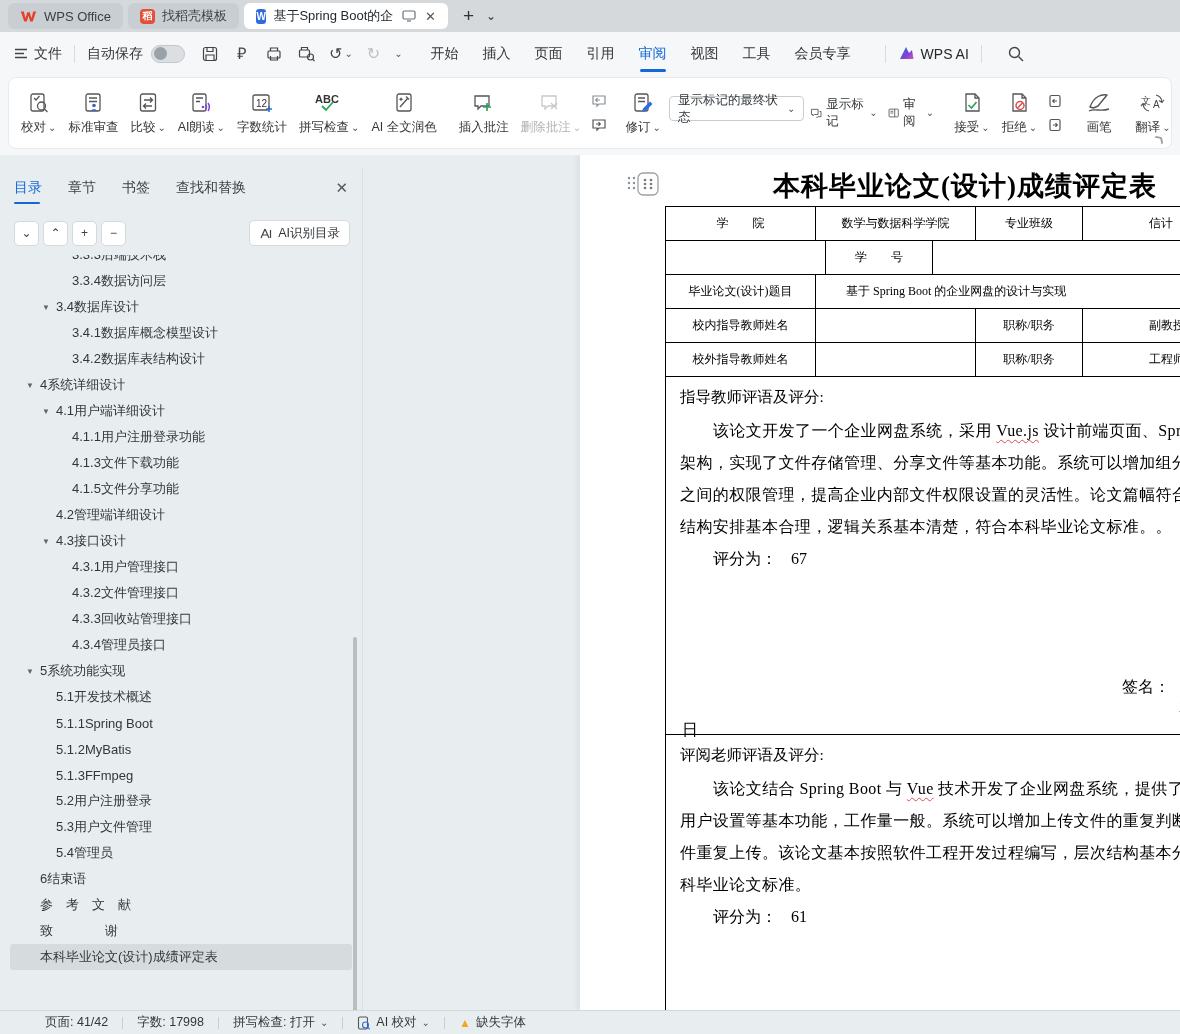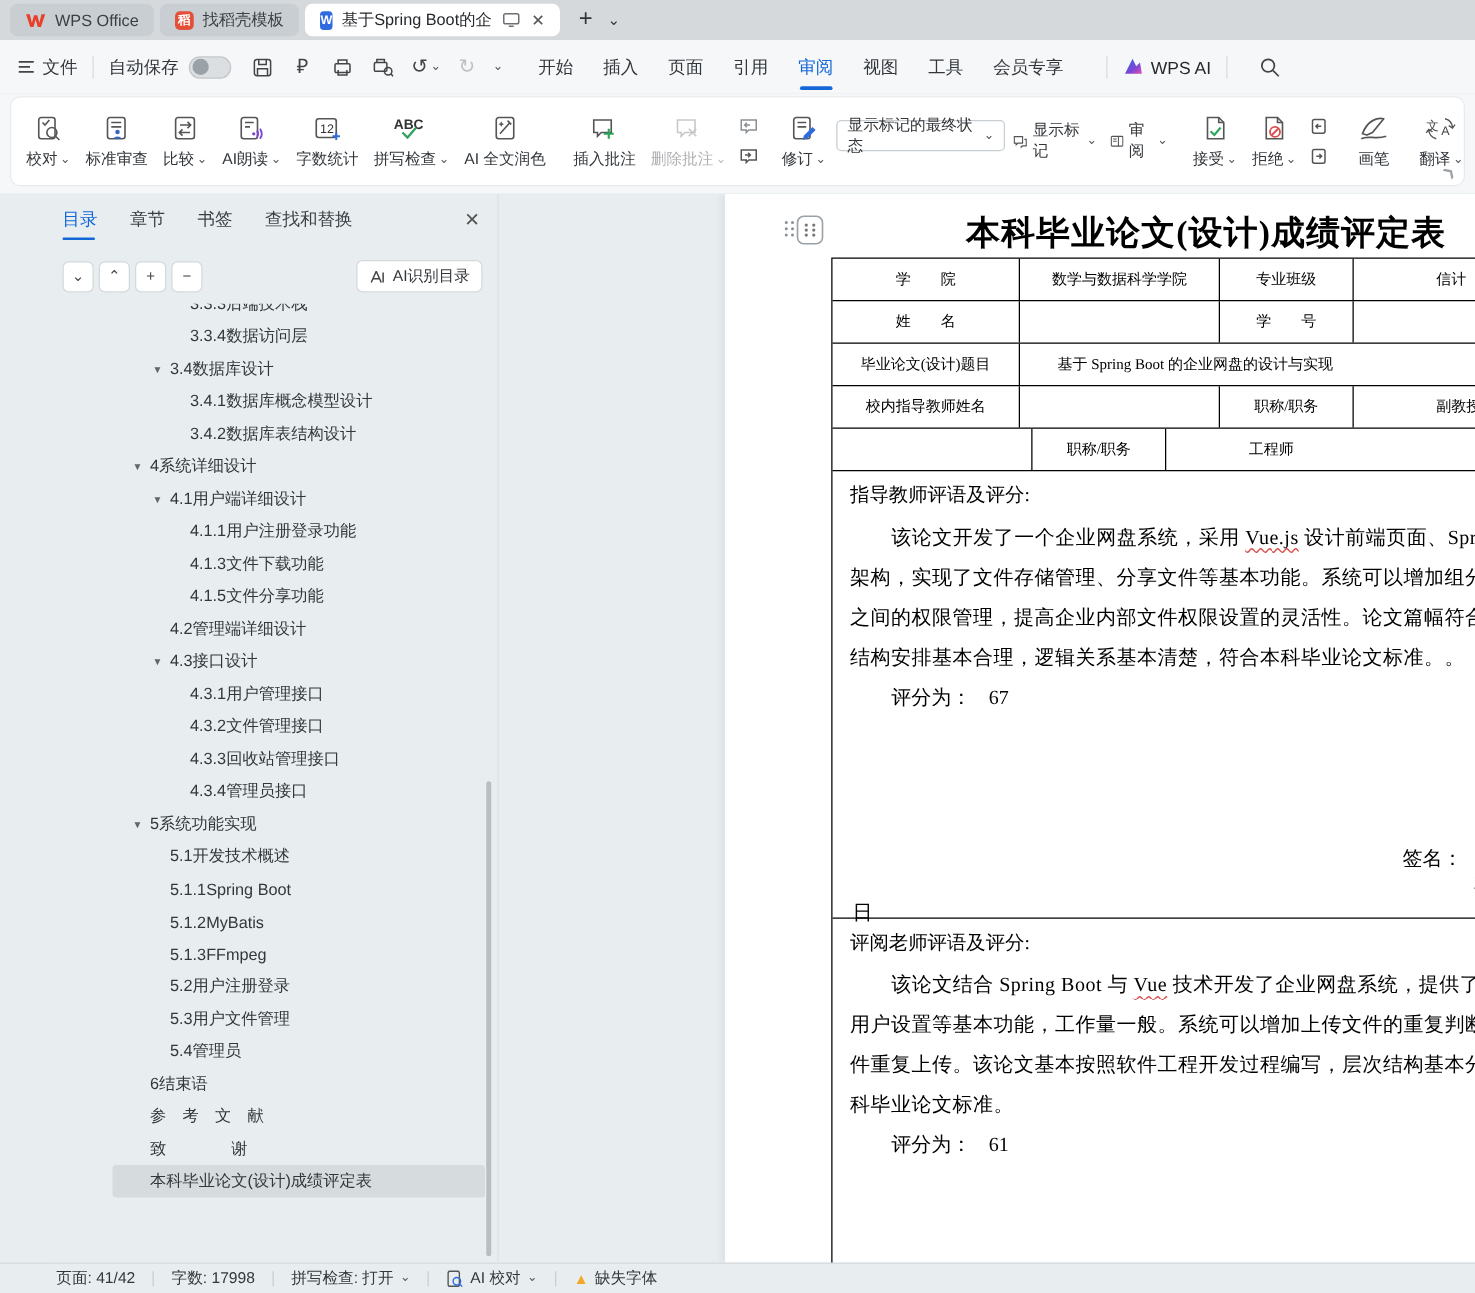--- a/index.html
+++ b/index.html
@@ -53,31 +53,31 @@
   .revgrid { display:flex; gap:6px; padding:0 4px; }
   .mk-select { width:158px; height:25px; border:1px solid #c7cdd1; border-radius:4px; background:#fff; display:flex; align-items:center; justify-content:space-between; padding:0 8px; font-size:12.5px; color:#33373b; }
   .revrow { display:flex; align-items:center; gap:10px; }
   .inline-btn { display:flex; align-items:center; gap:4px; font-size:12.5px; color:#33373b; }
   .zh-ic { font-size:11px; color:#444; border:0; font-weight:bold; }
   .stack2 { display:flex; flex-direction:column; gap:7px; }
   .corner-exp { position:absolute; right:8px; bottom:4px; color:#9aa1a7; font-size:10px; transform:rotate(-45deg); }
 
   
   .main { position:relative; height:855px; background:#e8eef0; overflow:hidden; }
-  .sidebar { position:absolute; left:0; top:0; width:363px; height:100%; background:#e8eef0; border-right:1px solid #dbe1e3;margin-left:36px; }
+  .sidebar { position:absolute; left:0; top:12px; width:363px; height:100%; background:#e8eef0; border-right:1px solid #dbe1e3; }
   .sb-tabs { display:flex; align-items:center; height:36px; padding:6px 14px 0; font-size:14px; color:#3a3f44; }
   .sb-tab { margin-right:26px; position:relative; }
   .sb-tab.active { color:#1467d6; }
   .sb-tab.active::after { content:""; position:absolute; left:0; bottom:-7px; width:26px; height:2.5px; border-radius:2px; background:#1467d6; }
   .sb-close { margin-left:auto; color:#555; font-size:15px; }
   .sb-toolbar { display:flex; align-items:center; height:26px; margin:17px 12px 0 14px; }
   .sq-btn { width:25px; height:25px; background:#fff; border:1px solid #d4d9dc; border-radius:5px; display:flex; align-items:center; justify-content:center; font-size:12px; color:#444; margin-right:4px; }
   .ai-toc-btn { margin-left:auto; height:26px; background:#fff; border:1px solid #d4d9dc; border-radius:5px; display:flex; align-items:center; gap:5px; padding:0 9px; font-size:12.5px; color:#33373b; }
   .toc-list { margin-top:-2px; padding-top:0; height:772px; overflow:hidden; position:relative; top:11px; }
-  .toc-inner { margin-top:-13px;padding-left:44px; }
+  .toc-inner { margin-top:-13px; }
   .toc-item { height:26px; display:flex; align-items:center; font-size:13px; color:#33373b; white-space:nowrap; margin:0 10px; border-radius:3px; }
   .toc-item.selected { background:#d6dbdd; }
   .toc-arrow { font-size:8px; color:#60666b; width:14px; flex:0 0 14px; text-align:left; }
   .lvl1 { padding-left:16px; } .lvl1.noarr { padding-left:30px; }
   .lvl2 { padding-left:32px; } .lvl2.noarr { padding-left:46px; }
   .lvl3 { padding-left:62px; }
   .sb-scroll { position:absolute; right:5px; top:470px; width:4px; height:380px; border-radius:2px; background:#b7bfc2; }
 
   
   .page { position:absolute; left:580px; top:0; width:780px; height:100%; background:#ffffff; box-shadow:-3px 0 6px rgba(0,0,0,.06); font-family:"Liberation Serif",serif; color:#000; }
@@ -649,36 +649,36 @@
     <div class="doc-title">本科毕业论文(设计)成绩评定表</div>
 
     <div class="doc-table">
       <div class="trow">
         <span class="tcell c1">学　　院</span>
         <span class="tcell c2">数学与数据科学学院</span>
         <span class="tcell c3">专业班级</span>
         <span class="tcell c4 cpadded">信计</span>
       </div>
       <div class="trow">
-        <span class="tcell c1">姓　　名</span>
         <span class="tcell c2"></span>
         <span class="tcell c3">学　　号</span>
         <span class="tcell c4"></span>
       </div>
       <div class="trow">
         <span class="tcell c1">毕业论文(设计)题目</span>
         <span class="tcell cspan">基于 Spring Boot 的企业网盘的设计与实现</span>
       </div>
       <div class="trow">
         <span class="tcell c1">校内指导教师姓名</span>
         <span class="tcell c2"></span>
         <span class="tcell c3">职称/职务</span>
         <span class="tcell c4 cpadded">副教授</span>
       </div>
       <div class="trow">
+        <span class="tcell c1">校外指导教师姓名</span>
         <span class="tcell c2"></span>
         <span class="tcell c3">职称/职务</span>
         <span class="tcell c4 cpadded">工程师</span>
       </div>
 
       <div class="comment-cell" style="height:358px;">
         <div class="cc-heading">指导教师评语及评分:</div>
         <div id="advisor-lines">
             <div class="doc-line indent"><span>该论文开发了一个企业网盘系统，采用 </span><span class="wavy">Vue.js</span><span> 设计前端页面、Spring</span></div>
             <div class="doc-line"><span>架构，实现了文件存储管理、分享文件等基本功能。系统可以增加组分类</span></div>

